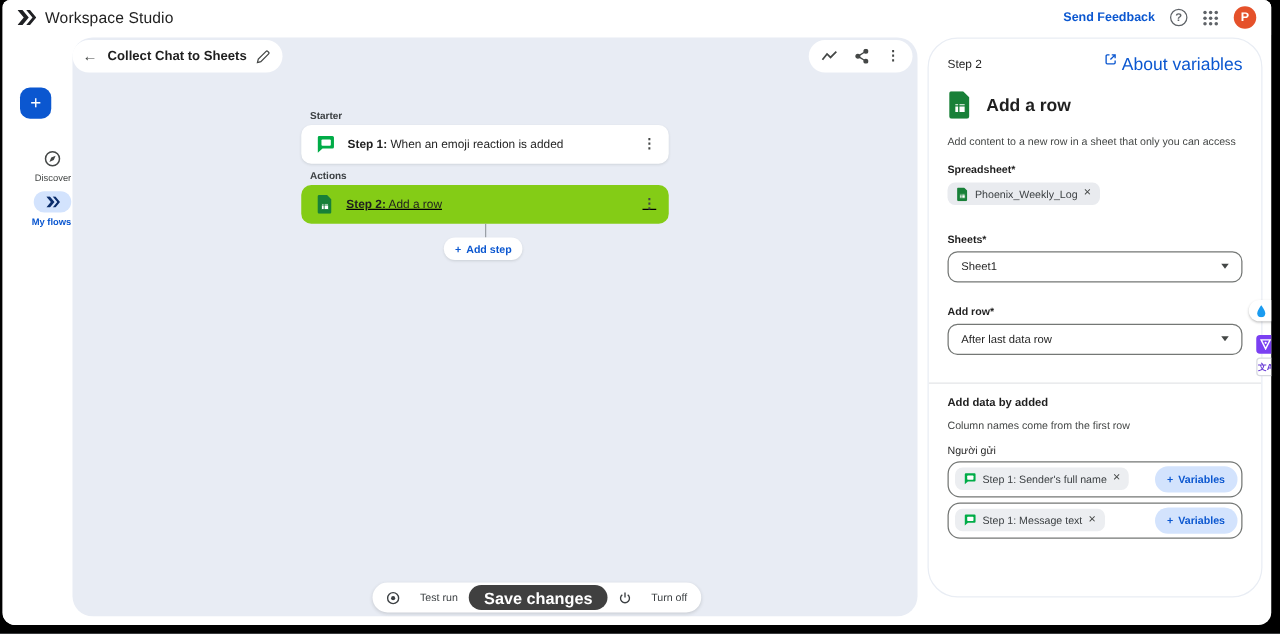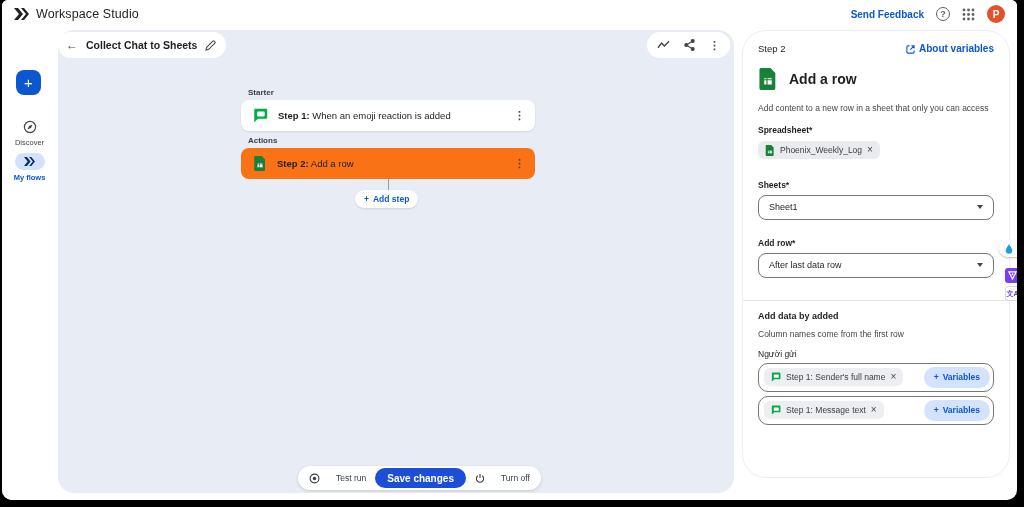--- a/index.html
+++ b/index.html
@@ -12,52 +12,52 @@
   .logo-wrap { display:flex; align-items:center; gap:7px; }
   .app-title { font-size:12.5px; color:#1f1f1f; letter-spacing:.1px; }
   .topbar-right { margin-left:auto; display:flex; align-items:center; gap:12px; }
   .send-feedback { font-size:10px; color:#0b57d0; font-weight:bold; cursor:pointer; }
   .help-icon { width:14px; height:14px; border:1.4px solid #5f6368; border-radius:50%; color:#5f6368; font-size:9px; font-weight:bold; display:flex; align-items:center; justify-content:center; }
   .avatar { width:18px; height:18px; border-radius:50%; background:#e5512a; color:#fff; font-size:10px; font-weight:bold; display:flex; align-items:center; justify-content:center; }
 
   
   .rail { position:absolute; left:0; top:28px; width:55px; bottom:0; background:#fff; }
   .new-flow-btn { position:absolute; left:14px; top:42px; width:25px; height:25px; background:#0b57d0; border-radius:8px; color:#fff; font-size:15px; display:flex; align-items:center; justify-content:center; cursor:pointer; }
-  .rail-item { position:absolute; left:0; width:55px; display:flex; flex-direction:column; align-items:center; gap:3px; cursor:pointer; }
+  .rail-item { position:absolute; left:0; width:55px; display:flex; flex-direction:column; align-items:flex-end; gap:3px; cursor:pointer; }
   .rail-item .pill { width:30px; height:17px; border-radius:9px; display:flex; align-items:center; justify-content:center; }
   .rail-item .lbl { font-size:7.5px; color:#444746; }
   .rail-item.active .lbl { color:#0b57d0; font-weight:bold; }
   .rail-item.active .pill { background:#d3e3fd; }
 
   
   .canvas { position:absolute; left:56px; top:30px; width:676px; height:463px; background:#e8ecf4; border-radius:16px; }
   .flow-header { position:absolute; left:0; top:2px; height:26px; background:#fff; border-radius:13px; display:flex; align-items:center; padding:0 10px 0 8px; gap:8px; }
   .back-arrow { font-size:12px; color:#444746; cursor:pointer; }
   .flow-title { font-size:10.5px; font-weight:bold; color:#1f1f1f; }
   .canvas-tools { position:absolute; right:4px; top:2px; height:26px; background:#fff; border-radius:13px; display:flex; align-items:center; padding:0 10px; gap:14px; }
   .kebab { color:#444746; font-size:11px; font-weight:bold; cursor:pointer; line-height:1; }
 
   .section-label { position:absolute; left:190px; font-size:8px; font-weight:bold; color:#3c4043; }
   .step-card { position:absolute; left:183px; width:294px; height:31px; border-radius:8px; background:#fff; box-shadow:0 1px 2px rgba(60,64,67,.12); display:flex; align-items:center; padding:0 10px 0 12px; gap:10px; cursor:pointer; }
-  .step-card.selected { background:#f97316; box-shadow:none; }
+  .step-card.selected { background:#84cc16; box-shadow:none;text-decoration:underline; }
   .step-text { font-size:9.5px; color:#1f1f1f; }
   .step-text b { font-weight:bold; }
   .step-card .kebab { margin-left:auto; }
   .connector { position:absolute; left:330px; top:149px; width:1px; height:11px; background:#9aa0a6; }
   .add-step { position:absolute; left:297px; top:160px; height:18px; background:#fff; border-radius:9px; box-shadow:0 1px 2px rgba(60,64,67,.15); display:flex; align-items:center; padding:0 9px; gap:4px; color:#0b57d0; font-size:8.5px; font-weight:bold; cursor:pointer; }
 
   .footer-bar { position:absolute; left:240px; top:436px; height:24px; background:#fff; border-radius:12px; box-shadow:0 1px 3px rgba(60,64,67,.2); display:flex; align-items:center; padding:2px; }
   .footer-btn { display:flex; align-items:center; gap:16px; font-size:8.5px; color:#3c4043; padding:0 9px; cursor:pointer; height:20px; }
-  .save-btn { background:#1d4ed8; color:#fff; font-weight:bold; font-size:10px; border-radius:10px; height:20px; padding:0 12px; display:flex; align-items:center; cursor:pointer; }
+  .save-btn { background:#404040; color:#fff; font-weight:bold; font-size:13px; border-radius:10px; height:20px; padding:0 12px; display:flex; align-items:center; cursor:pointer; }
 
   
   .panel { position:absolute; left:740px; top:30px; width:268px; height:448px; background:#fff; border:1px solid #e9edf4; border-radius:24px; padding:12px 15px; overflow:hidden; }
   .panel-head { display:flex; align-items:center; justify-content:space-between; }
   .panel-step { font-size:9.5px; color:#1f1f1f; }
-  .about-vars { display:flex; align-items:flex-end; gap:4px; color:#0b57d0; font-size:10px; font-weight:bold; cursor:pointer; }
+  .about-vars { display:flex; align-items:flex-start; gap:4px; color:#0b57d0; font-size:14px; font-weight:normal; cursor:pointer; }
   .panel-title-row { display:flex; align-items:center; gap:11px; margin-top:14px; }
   .panel-title { font-size:14px; font-weight:bold; color:#1f1f1f; }
   .panel-desc { margin-top:13px; font-size:8.5px; color:#444746; }
   .field-label { margin-top:12px; font-size:8.5px; color:#1f1f1f; font-weight:bold; }
   .chip { display:inline-flex; align-items:center; gap:5px; background:#e9ebef; border-radius:6px; height:18px; padding:0 7px; margin-top:6px; font-size:8.5px; color:#3c4043; }
   .chip .x { color:#444746; font-size:10px; cursor:pointer; line-height:1; }
   .select-box { margin-top:5px; height:25px; border:1px solid #747775; border-radius:8px; display:flex; align-items:center; padding:0 10px; font-size:9px; color:#1f1f1f; cursor:pointer; }
   .caret { margin-left:auto; width:0; height:0; border-left:3.5px solid transparent; border-right:3.5px solid transparent; border-top:4.5px solid #444746; }
   .divider { border-top:1px solid #e3e5e8; margin:22px -15px 0 -15px; }
   .sub-head { margin-top:10px; font-size:9px; font-weight:bold; color:#1f1f1f; }

